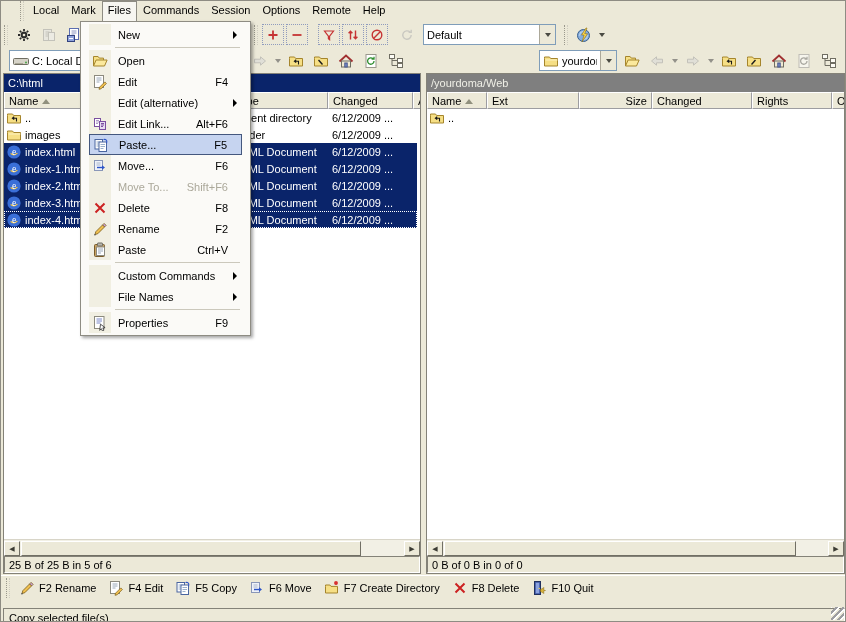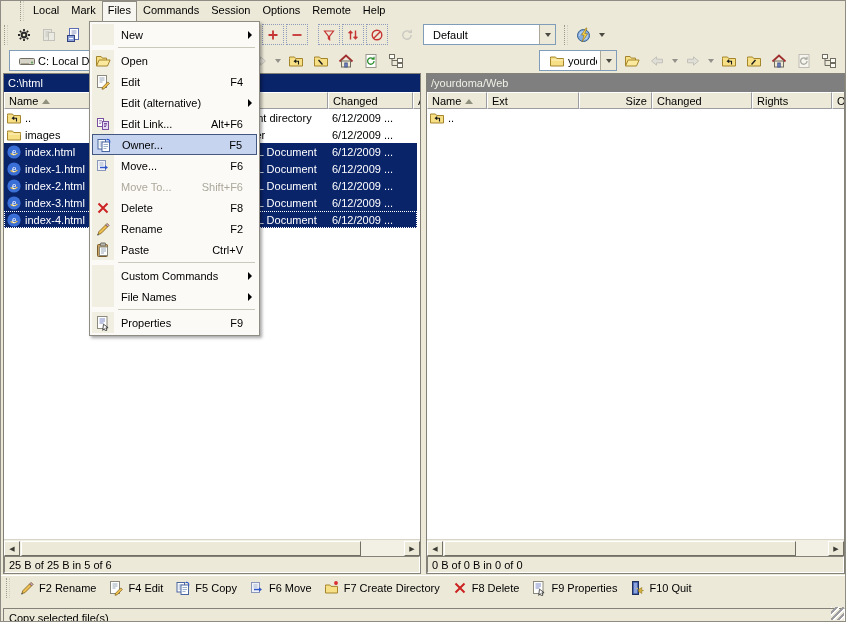--- a/index.html
+++ b/index.html
@@ -20,21 +20,21 @@
   .tgroup{position:absolute;top:2px;display:flex;align-items:center;height:23px;}
   .tbtn{width:23px;height:22px;display:flex;align-items:center;justify-content:center;margin:0 1px;border:1px solid transparent;flex:none;}
   #tb1-sel .tbtn{border:1px dotted #8f9bbd;width:22px;height:21px;}
   #tb1-sel .tbtn.disabled{border:1px solid transparent;}
   #tb1-sel .tbtn:nth-child(3){margin-left:9px;}
   #tb1-sel .tbtn:nth-child(6){margin-left:7px;}
   .tbtn.disabled .ico,.ddbtn.disabled{filter:grayscale(1) opacity(.55);}
   .ddbtn{width:11px;height:22px;display:flex;align-items:center;justify-content:center;flex:none;}
   .dd{width:0;height:0;border:3px solid transparent;border-top:4px solid #4a4a42;margin-top:4px;}
   .ico{width:16px;height:16px;display:inline-block;flex:none;line-height:0;}
-  .combo{position:absolute;top:3px;height:21px;background:#fff;border:1px solid #7f9db9;display:flex;align-items:center;padding-left:9px;gap:3px;}
+  .combo{position:absolute;top:3px;height:21px;background:#fff;border:1px solid #7f9db9;display:flex;align-items:center;padding-left:3px;gap:3px;}
   .combo-text{flex:1;overflow:hidden;white-space:nowrap;}
   .combo-btn{width:16px;height:100%;background:#ece9d8;border-left:1px solid #aca899;display:flex;align-items:center;justify-content:center;flex:none;}
 
   
   .panel{position:absolute;top:72px;height:501px;display:flex;flex-direction:column;border:1px solid #848278;background:#fff;}
   #left-panel{left:2px;width:418px;}
   #right-panel{left:425px;width:419px;}
   .pathbar{height:18px;display:flex;align-items:center;padding:0 4px;color:#fff;flex:none;overflow:hidden;white-space:nowrap;}
   #left-panel .pathbar{background:#0a246a;}
   #right-panel .pathbar{background:#7f7f7f;color:#efefe6;}
@@ -61,21 +61,21 @@
   
   #buttonbar{position:absolute;left:0;top:574px;right:0;height:24px;display:flex;align-items:center;padding-left:2px;border-top:1px solid #fff;}
   .bbtn{display:flex;align-items:center;gap:4px;padding:0 6px;height:22px;}
   #statusbar{position:absolute;left:2px;top:599px;width:842px;height:20px;background:#ece9d8;border:1px solid;border-color:#848278 #fff #fff #848278;
              display:flex;align-items:center;padding:0 5px;margin-top:8px;}
   #resize-grip{position:absolute;right:1px;bottom:1px;width:13px;height:13px;
                background:repeating-linear-gradient(-45deg,transparent 0 2px,#fff 2px 3px,#9d9da1 3px 5px);}
 
   
   #files-menu{position:absolute;left:79px;top:20px;width:171px;background:#fbfaf7;border:1px solid #8e8c83;
-              box-shadow:2px 2px 3px rgba(0,0,0,.35);z-index:50;padding:2px 2px;margin-left:9px;}
+              box-shadow:2px 2px 3px rgba(0,0,0,.35);z-index:50;padding:2px 8px;}
   .mnitem{height:21px;display:flex;align-items:center;position:relative;
           background:linear-gradient(to right,#f1efe2 0,#f1efe2 22px,#fbfaf7 22px);}
   .mic{width:22px;display:flex;justify-content:center;flex:none;}
   .mlabel{padding-left:7px;flex:1;white-space:nowrap;overflow:hidden;}
   .mshort{padding-right:14px;flex:none;}
   .mnitem.disabled .mlabel,.mnitem.disabled .mshort{color:#aba89a;}
   .mnitem.disabled .ico{filter:grayscale(1) opacity(.5);}
   .mnitem.hl{background:#c6d4f0;border:1px solid #44577e;}
   .msub{position:absolute;right:5px;width:0;height:0;border-left:4px solid #000;border-top:4px solid transparent;border-bottom:4px solid transparent;}
   .msep{border-top:1px solid #cbc8bc;margin:2px 2px 2px 26px;height:0;}
@@ -553,28 +553,20 @@
           <span>F7 Create Directory</span>
         </div>
         <div class="bbtn">
           <span class="ico"><svg width="16" height="16" viewBox="0 0 16 16">
               <path d="M3.5 3.5l9 9M12.5 3.5l-9 9" stroke="#cc2222" stroke-width="2"></path>
             </svg></span>
           <span>F8 Delete</span>
         </div>
         <div class="bbtn">
           <span class="ico"><svg width="16" height="16" viewBox="0 0 16 16">
-              <rect x="2.5" y="1.5" width="9.5" height="12" fill="#fff" stroke="#8c8a7e"></rect>
-              <path d="M4.5 4h5.5M4.5 6h5.5M4.5 8h4" stroke="#7a88c8"></path>
-              <path d="M8.5 9.2l4.6 3.4-2.3.3 1.2 2.2-1.6.8-1.1-2.2-1.6 1.7z" fill="#fff" stroke="#2b2b2b" stroke-width="0.8"></path>
-            </svg></span>
-          <span>F9 Properties</span>
-        </div>
-        <div class="bbtn">
-          <span class="ico"><svg width="16" height="16" viewBox="0 0 16 16">
               <rect x="3.5" y="1.5" width="6" height="13" fill="#3f5ba8" stroke="#20305e"></rect>
               <rect x="4.8" y="2.8" width="3.4" height="10.4" fill="#8ba2dd"></rect>
               <circle cx="8.2" cy="8.5" r="0.7" fill="#f2d24a"></circle>
               <path d="M9.5 11.5l3.5 2-.5-2.3 2-.7-2-.7.5-2.3-3.5 2z" fill="#d8b23a" stroke="#8a6d15" stroke-width="0.5"></path>
             </svg></span>
           <span>F10 Quit</span>
         </div>
       </div>
   </div>
 
@@ -634,21 +626,21 @@
         <span class="mic">
           <span class="ico"><svg width="16" height="16" viewBox="0 0 16 16">
               <rect x="2" y="2.5" width="7.5" height="9.5" fill="#fff" stroke="#4a66a0"></rect>
               <path d="M3.5 5h4.5M3.5 7h4.5M3.5 9h3" stroke="#9ab0cc"></path>
               <rect x="6" y="5" width="7.5" height="9.5" fill="#fff" stroke="#4a66a0"></rect>
               <path d="M7.5 7.5h4.5M7.5 9.5h4.5M7.5 11.5h3" stroke="#9ab0cc"></path>
               <path d="M10.5 2.5c2.3-.6 3.6.6 3.3 2.6" fill="none" stroke="#2d55c8" stroke-width="1.1"></path>
               <path d="M13 5.8l.9-1 .4 1.5z" fill="#2d55c8"></path>
             </svg></span>
         </span>
-        <span class="mlabel">Owner...</span>
+        <span class="mlabel">Paste...</span>
         <span class="mshort">F5</span>
       </div>
       <div class="mnitem">
         <span class="mic">
           <span class="ico"><svg width="16" height="16" viewBox="0 0 16 16">
               <rect x="2.5" y="2.5" width="8" height="10" fill="#eef1f8" stroke="#8a97b8"></rect>
               <path d="M4.5 5h4M4.5 7h4" stroke="#aab6cc"></path>
               <path d="M5 9.5h6" stroke="#2d55c8" stroke-width="1.4"></path>
               <path d="M10 7.3l3 2.2-3 2.2z" fill="#2d55c8"></path>
             </svg></span>

